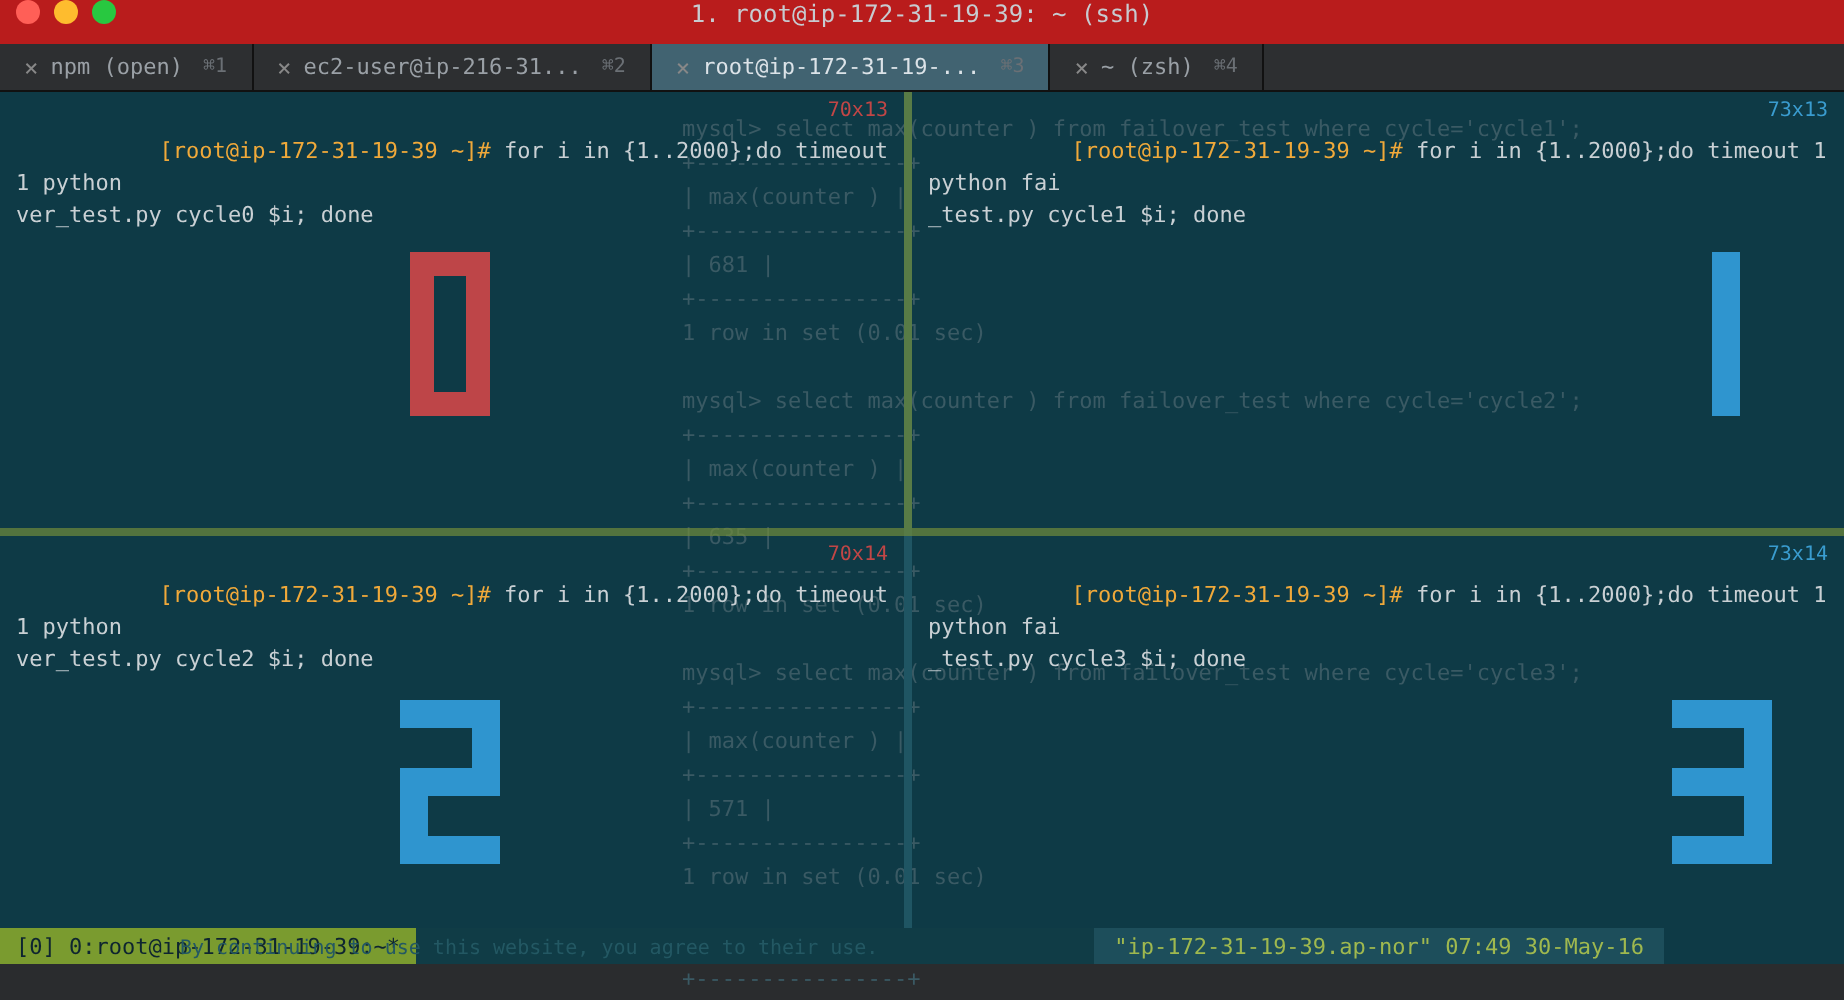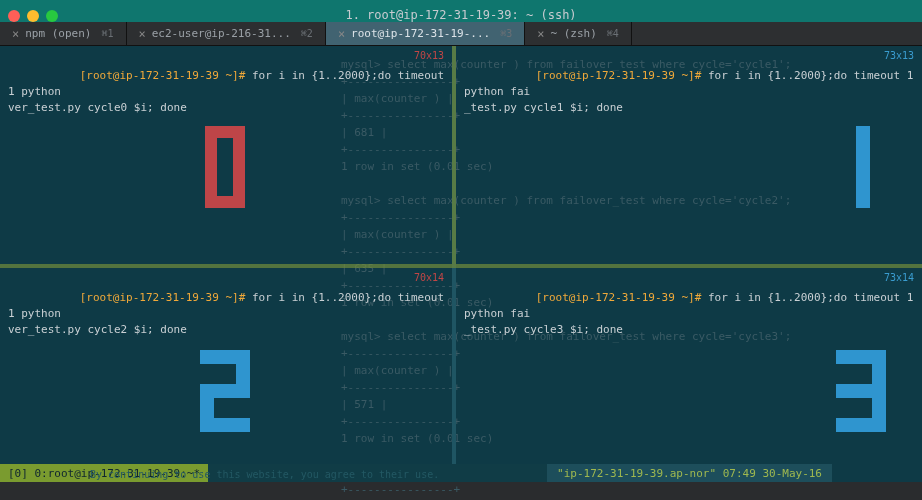--- a/index.html
+++ b/index.html
@@ -1,18 +1,18 @@
 <!DOCTYPE html>
 <html><head>
 <meta charset="utf-8">
 <style>
   * { margin:0; padding:0; box-sizing:border-box; }
   html,body { width:922px; height:500px; background:#2a2c2e; font-family:Menlo,Consolas,monospace; font-size:12px; color:#cfd3d6; overflow:hidden; }
   
-  .titlebar { height:22px; background:#0f766e; display:flex; align-items:flex-end; position:relative; }
+  .titlebar { height:22px; background:#b91c1c; display:flex; align-items:flex-start; position:relative; }
   .dots { display:flex; gap:7px; margin-left:8px; }
   .dot { width:12px; height:12px; border-radius:50%; }
   .dot.red{background:#ff5f57;} .dot.yellow{background:#febc2e;} .dot.green{background:#28c840;}
   .title { position:absolute; left:0; right:0; text-align:center; font-size:12px; color:#c7cbd0; }
   
   .tabstrip { height:24px; background:#2d2f31; display:flex; align-items:stretch; border-bottom:1px solid #111; }
   .tab { display:flex; align-items:center; gap:6px; padding:0 12px; border-right:1px solid #111; color:#9aa0a6; font-size:11px; cursor:default; }
   .tab.active { background:#416371; color:#dce3e8; }
   .tab .close { font-size:12px; color:#888; }
   .tab .idx { color:#6b7075; margin-left:4px; font-size:10px; }

